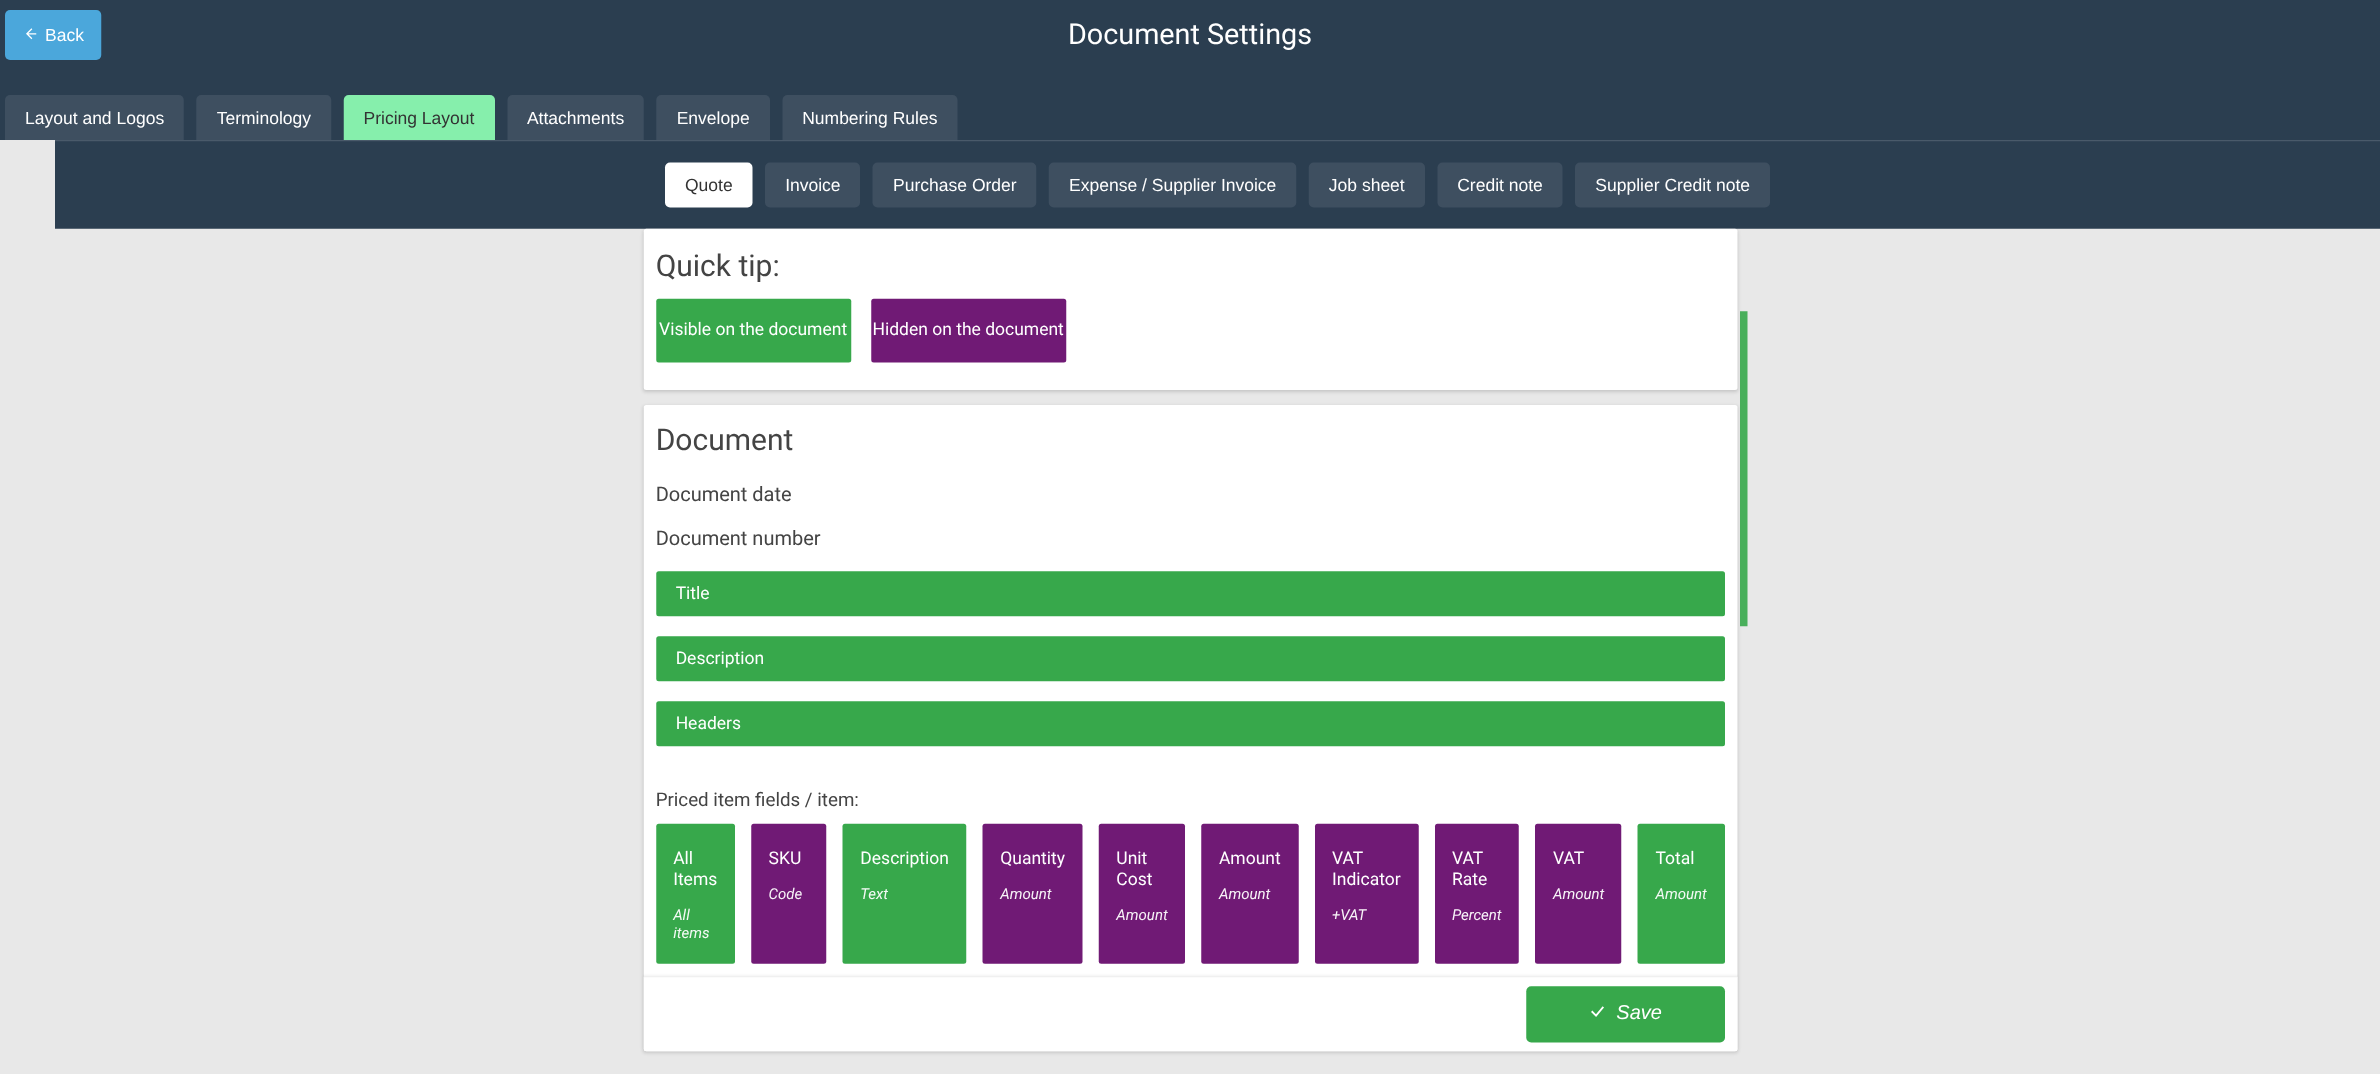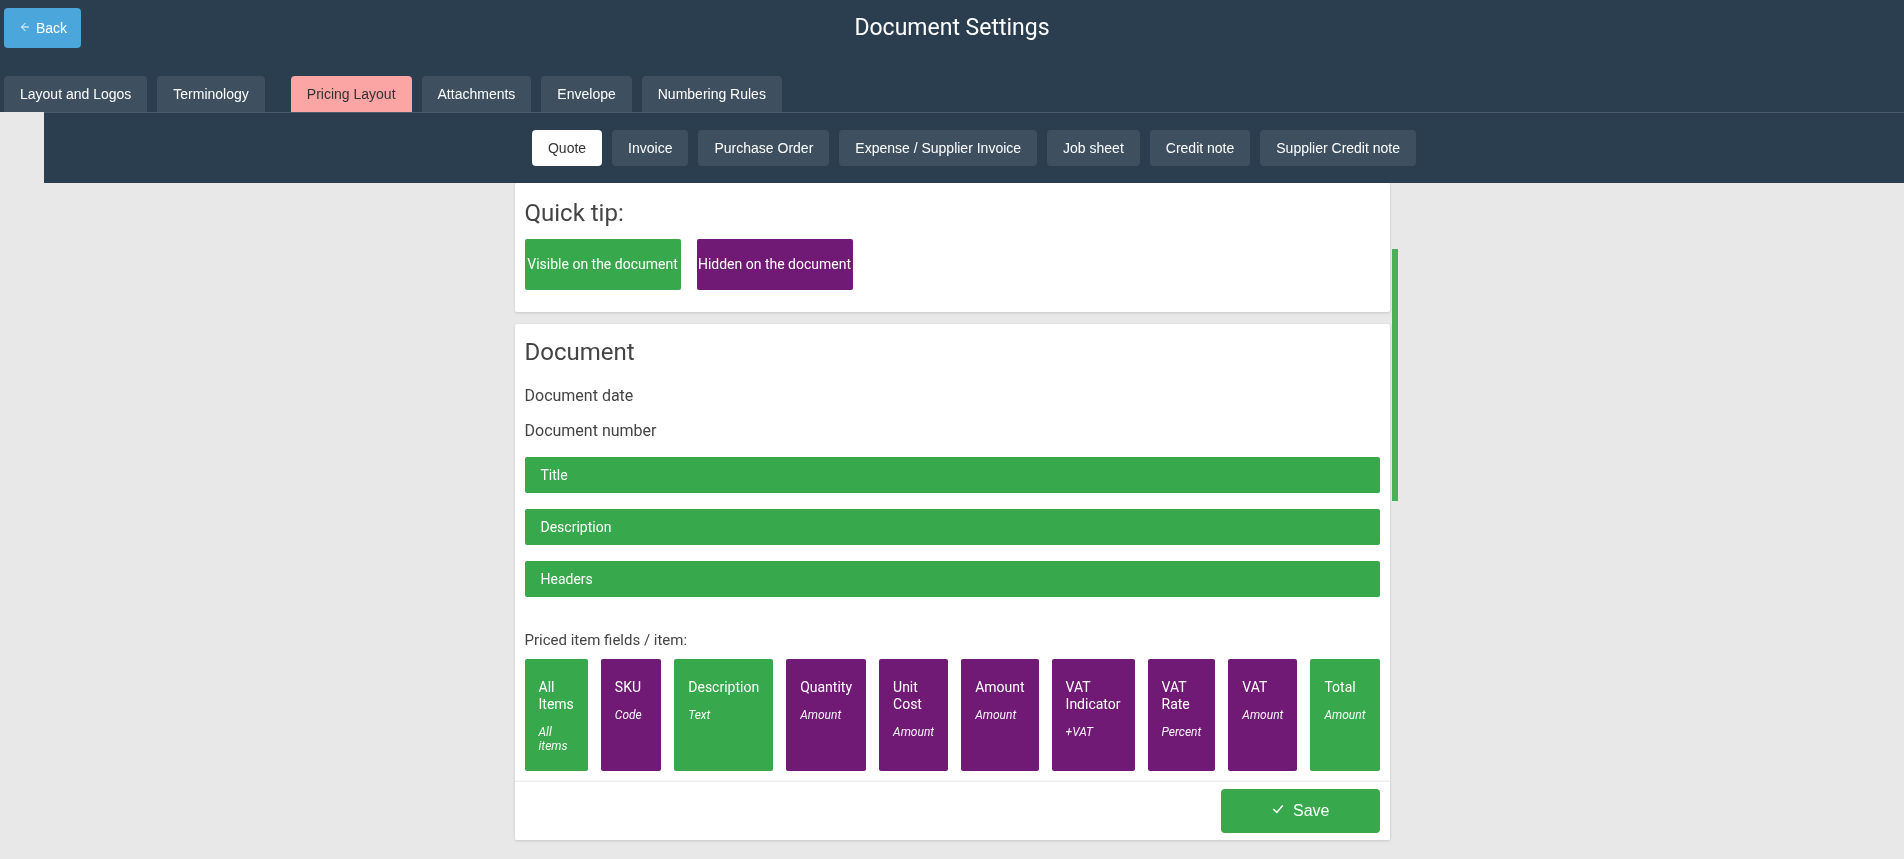--- a/index.html
+++ b/index.html
@@ -23,21 +23,21 @@
     position: absolute; bottom: 0; left: 4px; right: 4px;
     display: flex; gap: 10px;
   }
   .main-tab, .sub-tab {
     background: #3e4f60; color: #fff;
     border: none; padding: 10px 16px;
     font-size: 14px; cursor: pointer;
     border-radius: 4px 4px 0 0;
     text-align: right;
   }
-  .main-tab.active { background: #fca5a5; color: #333; margin-left: 16px; }
+  .main-tab.active { background: #86efac; color: #333; }
 
   
   .sub-tab-strip {
     background: #2b3e50; border-top: 1px solid #4a5a6a;
     display: flex; justify-content: center; gap: 10px;
     padding: 17px 0;
     margin-left: 44px;
   }
   .sub-tab { border-radius: 4px; padding: 10px 16px; }
   .sub-tab.active { background: #fff; color: #333; }
@@ -88,21 +88,21 @@
 
   .save-wrap {
     background: #fff; border-top: 1px solid #eee;
     padding: 7px 10px; display: flex; justify-content: flex-end;
     box-shadow: 0 -1px 2px rgba(0,0,0,0.05);
     border-radius: 0 0 2px 2px;
   }
   .save-btn {
     background: #37a84b; color: #fff; border: none; border-radius: 4px;
     padding: 13px 50px; font-size: 16px; cursor: pointer;
-    display: flex; align-items: center; gap: 8px;
+    display: flex; align-items: center; gap: 8px; font-style: italic;
   }
   .save-btn svg { width: 14px; height: 14px; stroke: #fff; stroke-width: 2.5; fill: none; }
 
   .scroll-thumb {
     position: absolute; top: 0; right: -8px; width: 6px; height: 252px;
     background: #37a84b; opacity: 0.9;
     margin-top: 66px;
   }
 
   

